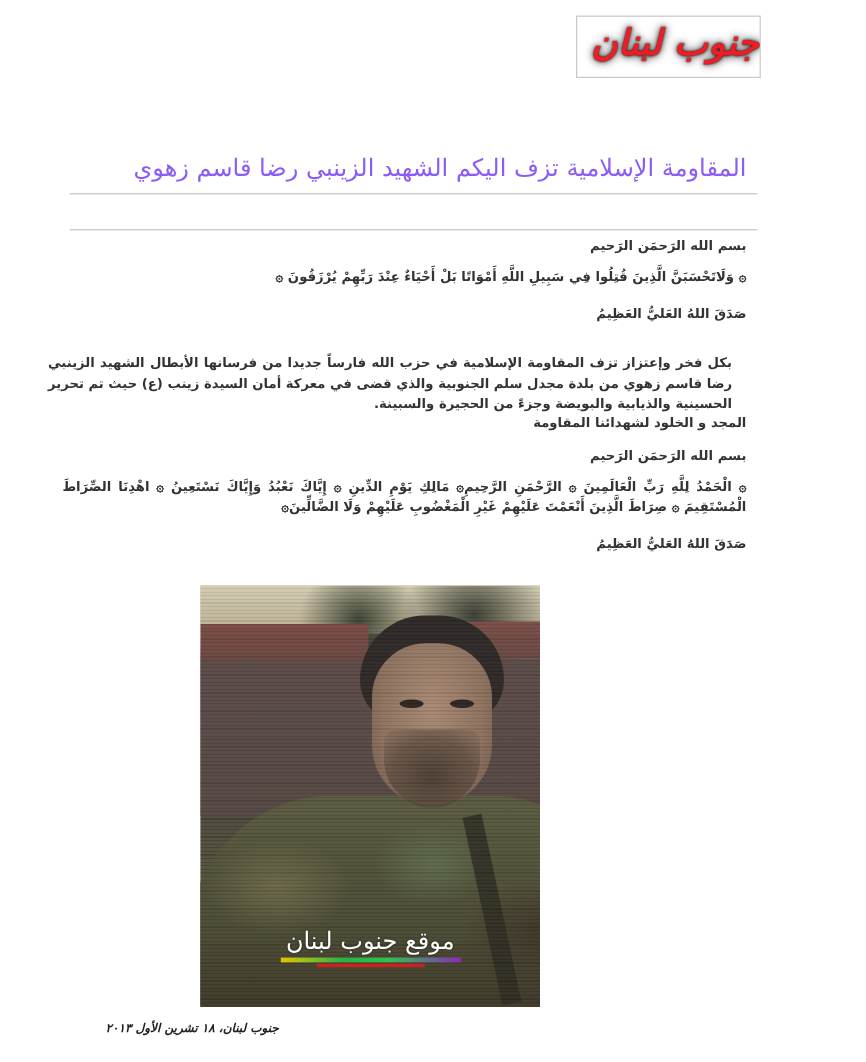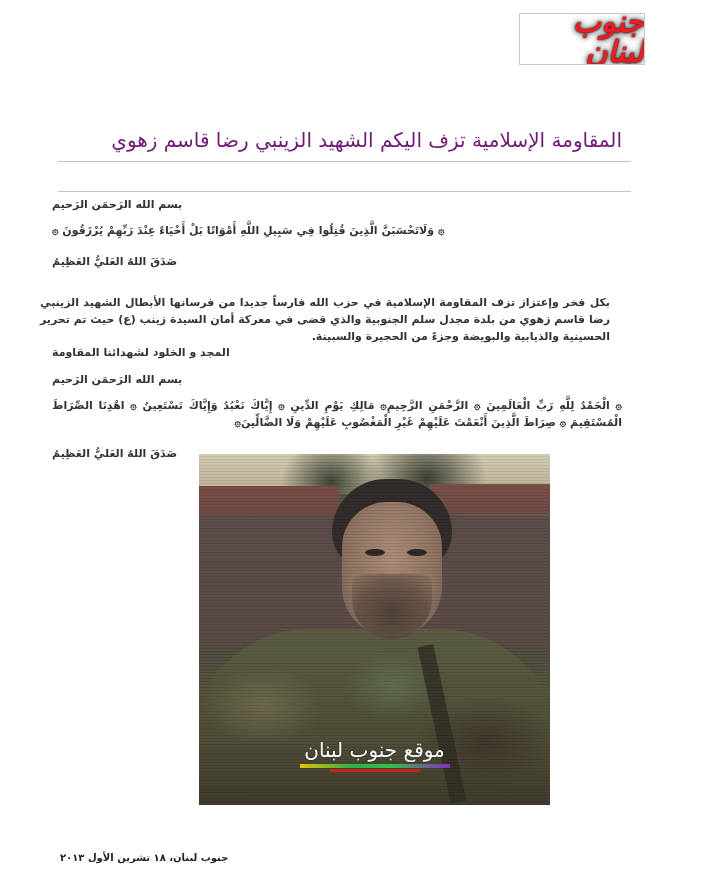--- a/index.html
+++ b/index.html
@@ -12,30 +12,29 @@
     height: 885px;
     position: relative;
     overflow: hidden;
     font-family: "DejaVu Sans", sans-serif;
     color: #2a2a2a;
   }
   .logo-box {
     position: absolute;
     left: 480px;
     top: 13px;
-    width: 126px;
+    width: 154px;
     height: 52px;
     border: 1px solid #c8c8c8;
     background: #ffffff;
     box-sizing: border-box;
     display: flex;
     align-items: center;
     justify-content: flex-end;
     overflow: hidden;
-    margin-left: 39px;
   }
   .logo-text {
     font-family: "DejaVu Serif", serif;
     font-size: 30px;
     font-weight: bold;
     font-style: italic;
     color: #ee1c24;
     direction: rtl;
     text-shadow: 0 0 2px #000, 0 0 5px #555, 0 0 9px #888;
     letter-spacing: 0;
@@ -44,39 +43,39 @@
   }
   .headline {
     position: absolute;
     right: 100px;
     top: 128px;
     width: 520px;
     text-align: right;
     direction: rtl;
     font-family: "DejaVu Sans", sans-serif;
     font-size: 20px;
-    color: #701a75;
+    color: #8b5cf6;
     white-space: nowrap;
     line-height: 1.2;
   }
   .rule {
     position: absolute;
     left: 58px;
     width: 573px;
     height: 0;
     border-top: 1px solid #c3c3c3;
   }
   .rule.r1 { top: 161px; }
   .rule.r2 { top: 191px; }
   .para {
     position: absolute;
     right: 100px;
     width: 570px;
     direction: rtl;
-    text-align: left;
+    text-align: right;
     font-size: 11px;
     font-weight: bold;
     color: #333333;
     line-height: 16px;
     white-space: nowrap;
   }
   .para.wrap {
     white-space: normal;
     line-height: 17px;
     text-align: justify;
@@ -86,30 +85,29 @@
   .p-verse1 { top: 223px; }
   .p-sadaq1 { top: 254px; }
   .p-body { top: 282px; }
   .p-glory { top: 345px; }
   .p-bismillah2 { top: 372px; }
   .p-fatiha { top: 397px; }
   .p-sadaq2 { top: 446px; }
   .photo {
     position: absolute;
     left: 167px;
-    top: 454px;
-    width: 351px;
+    top: 488px;
+    width: 283px;
     height: 351px;
     overflow: hidden;
     background:
       repeating-linear-gradient(0deg, rgba(0,0,0,0.07) 0px, rgba(0,0,0,0.07) 1px, transparent 1px, transparent 3px),
       radial-gradient(ellipse 55px 75px at 52% 35%, #9c7f6a 0%, #86705f 55%, rgba(100,85,70,0) 100%),
       radial-gradient(ellipse 80px 40px at 52% 15%, #3a3430 0%, rgba(58,52,48,0) 100%),
       linear-gradient(180deg, #c8c0a6 0%, #b4aa8e 12%, #5c4b44 18%, #5a4a46 40%, #4f4a3e 55%, #55553a 70%, #45452f 85%, #3b3a2b 100%);
-    margin-left: 32px;
   }
   .photo .sky {
     position: absolute; left: 0; top: 0; width: 100%; height: 40px;
     background: linear-gradient(180deg, #d3ccb2 0%, #b9ae92 100%);
   }
   .photo .trees {
     position: absolute; left: 60px; top: 0; width: 240px; height: 70px;
     background: radial-gradient(ellipse 50px 45px at 30% 40%, #3d4434 0%, rgba(61,68,52,0) 100%),
                 radial-gradient(ellipse 60px 50px at 70% 35%, #3b3f33 0%, rgba(59,63,51,0) 100%);
   }
@@ -191,27 +189,28 @@
   .watermark-sub {
     display: block;
     margin: 1px auto 0;
     width: 90px;
     height: 3px;
     background: #e01e1e;
     opacity: 0.85;
   }
   .footer {
     position: absolute;
-    left: 60px;
+    left: 88px;
     top: 852px;
     direction: rtl;
     font-size: 10px;
     font-weight: bold;
     color: #222222;
     white-space: nowrap;
+    font-style: italic;
   }
 </style>
 </head>
 <body>
 
 <div class="logo-box">
   <span class="logo-text">جنوب لبنان</span>
 </div>
 
 <h1 class="headline" style="margin:0;font-weight:normal;">المقاومة الإسلامية تزف اليكم الشهيد الزينبي رضا قاسم زهوي</h1>

